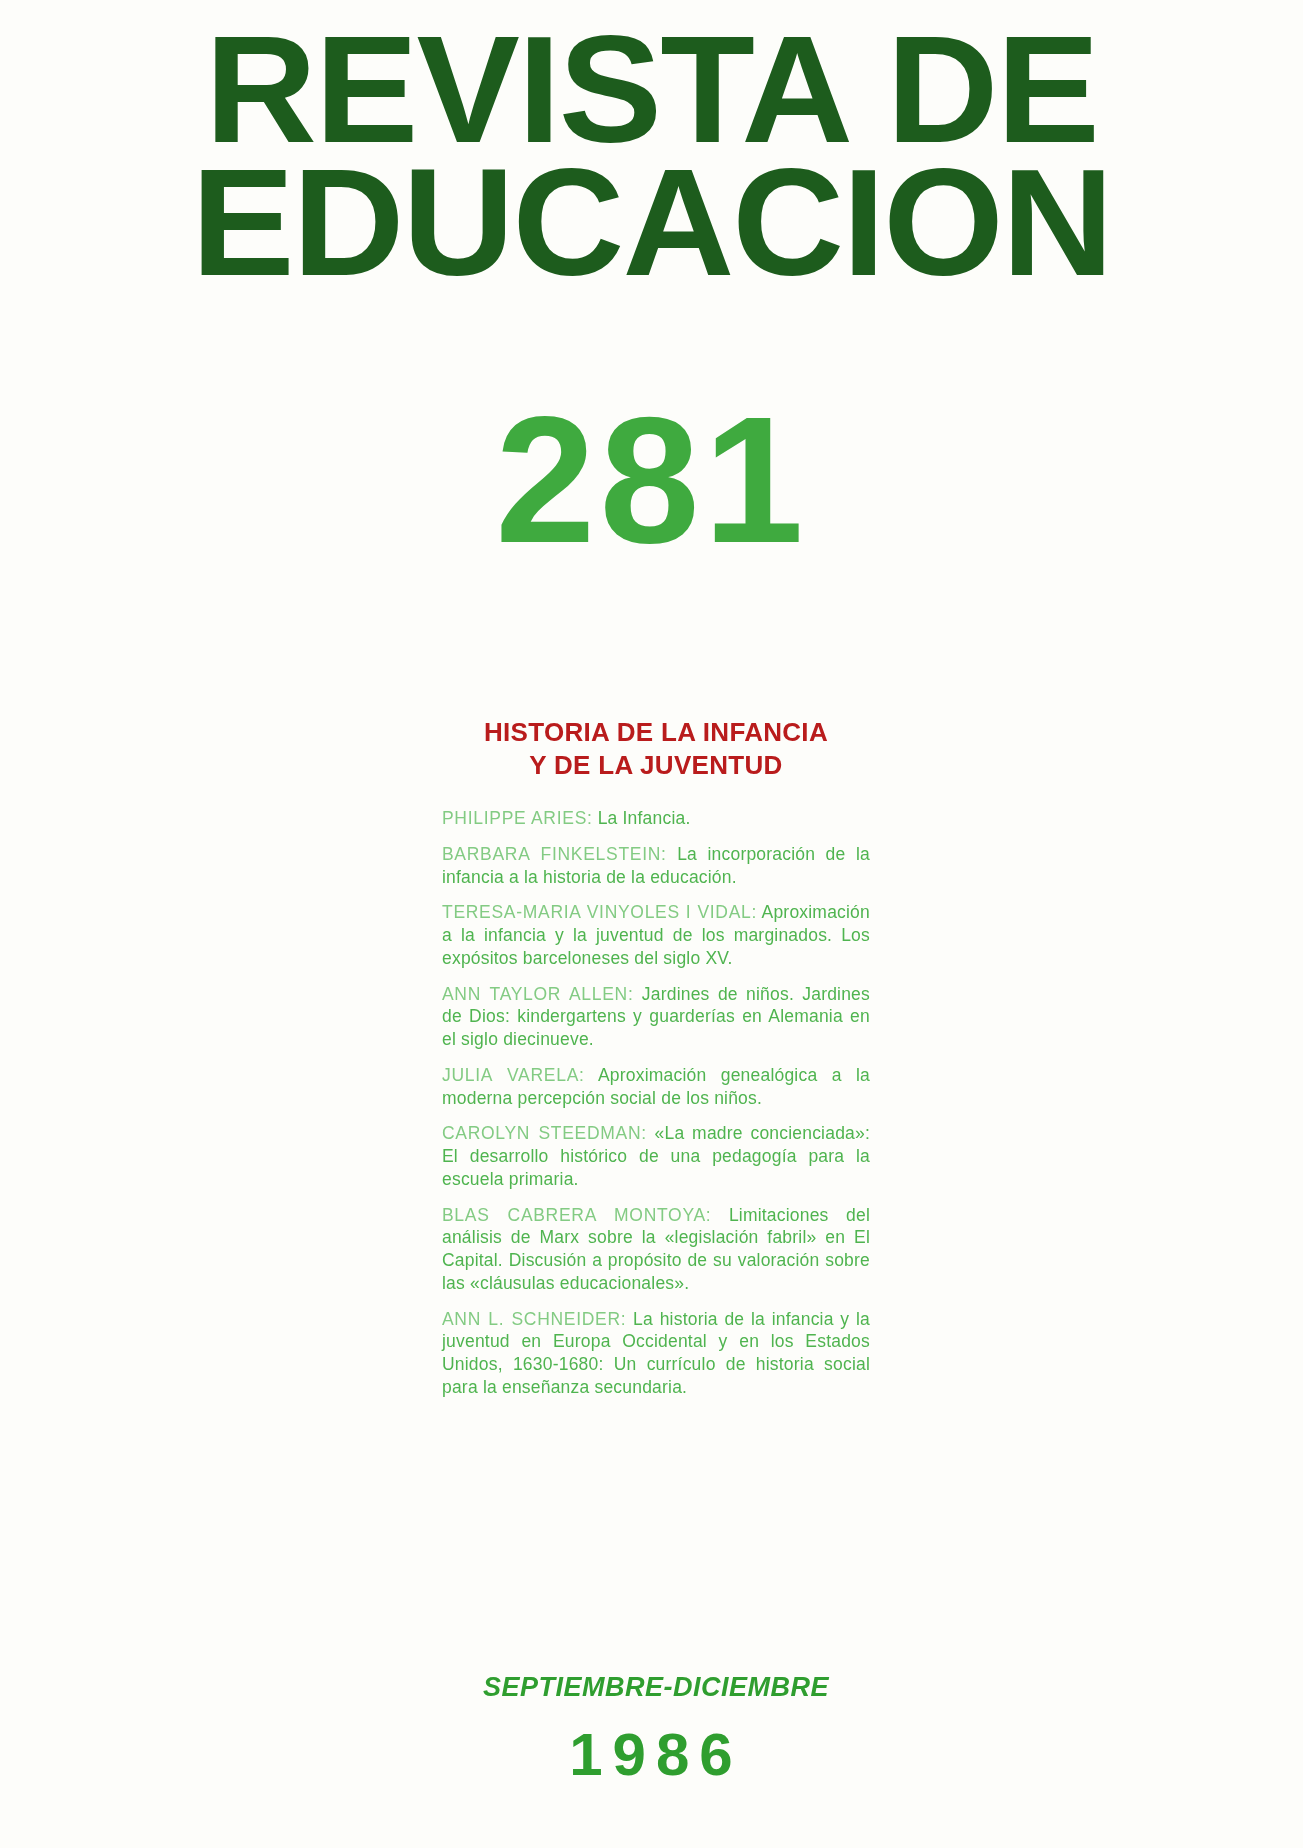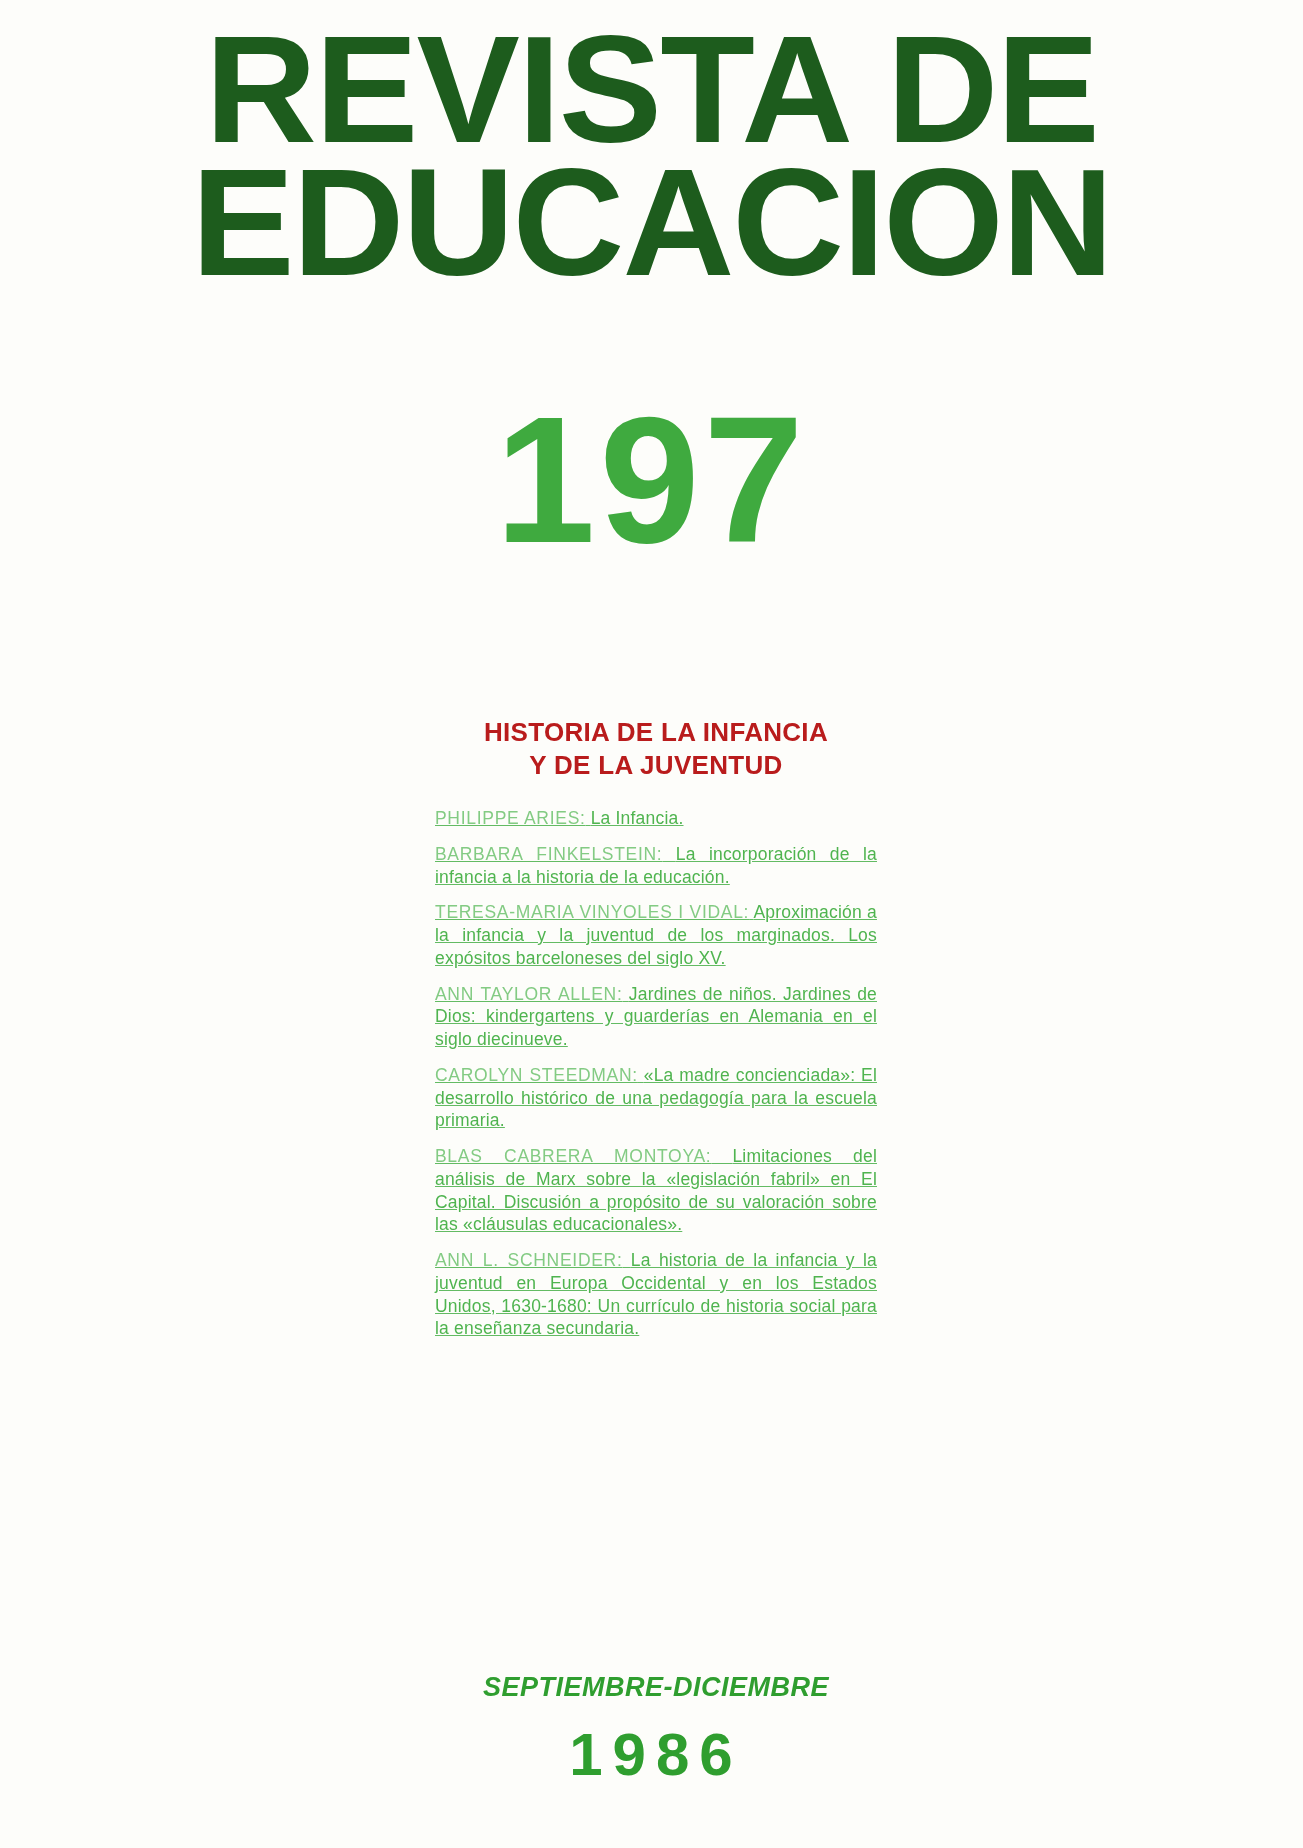--- a/index.html
+++ b/index.html
@@ -72,24 +72,23 @@
     color: #b91c1c;
     font-size: 26px;
     font-weight: bold;
     line-height: 1.25;
     letter-spacing: 0.3px;
     margin-bottom: 26px;
   }
   .dossier-title span { display: block; }
 
   .toc {
-    margin: 5px;
+    margin: 12px;
     padding: 0;
     list-style: none;
-    text-decoration: underline;
   }
   .toc li {
     font-size: 17.5px;
     line-height: 1.30;
     color: #6cc06c;
     margin-bottom: 13px;
     text-align: justify;
     text-justify: inter-word;
     letter-spacing: 0.2px;
   }
@@ -127,21 +126,21 @@
 </head>
 <body>
 
 <div class="cover">
 
   <div class="masthead">
     <span class="line line1">REVISTA DE</span>
     <span class="line line2">EDUCACION</span>
   </div>
 
-  <div class="issue-number">197</div>
+  <div class="issue-number">281</div>
 
   <div class="content-col">
 
     <div class="dossier-title">
       <span>HISTORIA DE LA INFANCIA</span>
       <span>Y DE LA JUVENTUD</span>
     </div>
 
     <ul class="toc">
       <li>
@@ -154,20 +153,24 @@
       </li>
       <li>
         <span class="author">TERESA-MARIA VINYOLES I VIDAL:</span>
         <span class="work">Aproximación a la infancia y la juventud de los marginados. Los expósitos barceloneses del siglo XV.</span>
       </li>
       <li>
         <span class="author">ANN TAYLOR ALLEN:</span>
         <span class="work">Jardines de niños. Jardines de Dios: kindergartens y guarderías en Alemania en el siglo diecinueve.</span>
       </li>
       <li>
+        <span class="author">JULIA VARELA:</span>
+        <span class="work">Aproximación genealógica a la moderna percepción social de los niños.</span>
+      </li>
+      <li>
         <span class="author">CAROLYN STEEDMAN:</span>
         <span class="work">«La madre concienciada»: El desarrollo histórico de una pedagogía para la escuela primaria.</span>
       </li>
       <li>
         <span class="author">BLAS CABRERA MONTOYA:</span>
         <span class="work">Limitaciones del análisis de Marx sobre la «legislación fabril» en El Capital. Discusión a propósito de su valoración sobre las «cláusulas educacionales».</span>
       </li>
       <li>
         <span class="author">ANN L. SCHNEIDER:</span>
         <span class="work">La historia de la infancia y la juventud en Europa Occidental y en los Estados Unidos, 1630-1680: Un currículo de historia social para la enseñanza secundaria.</span>

